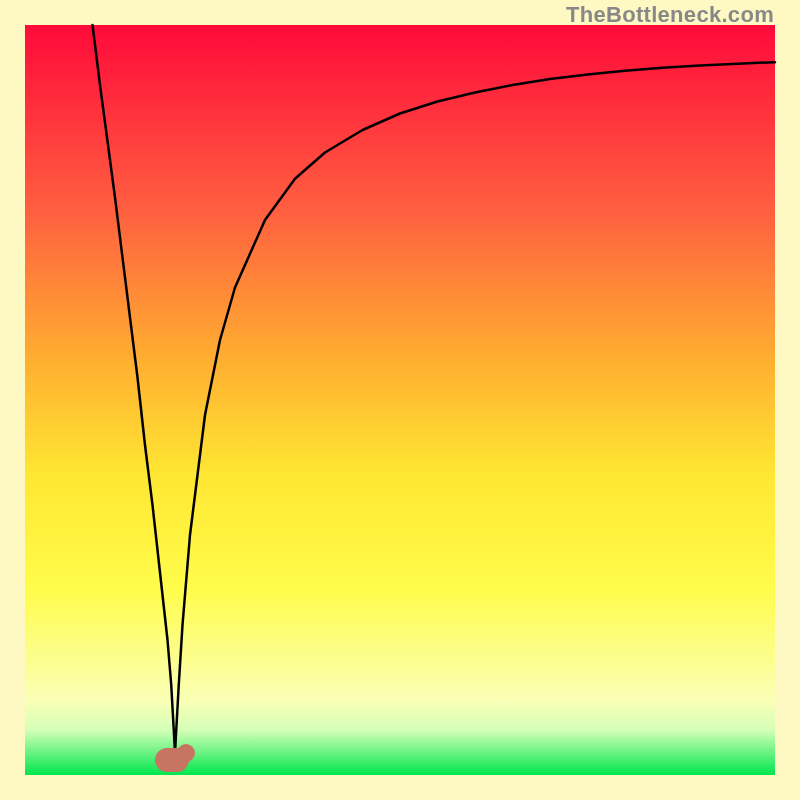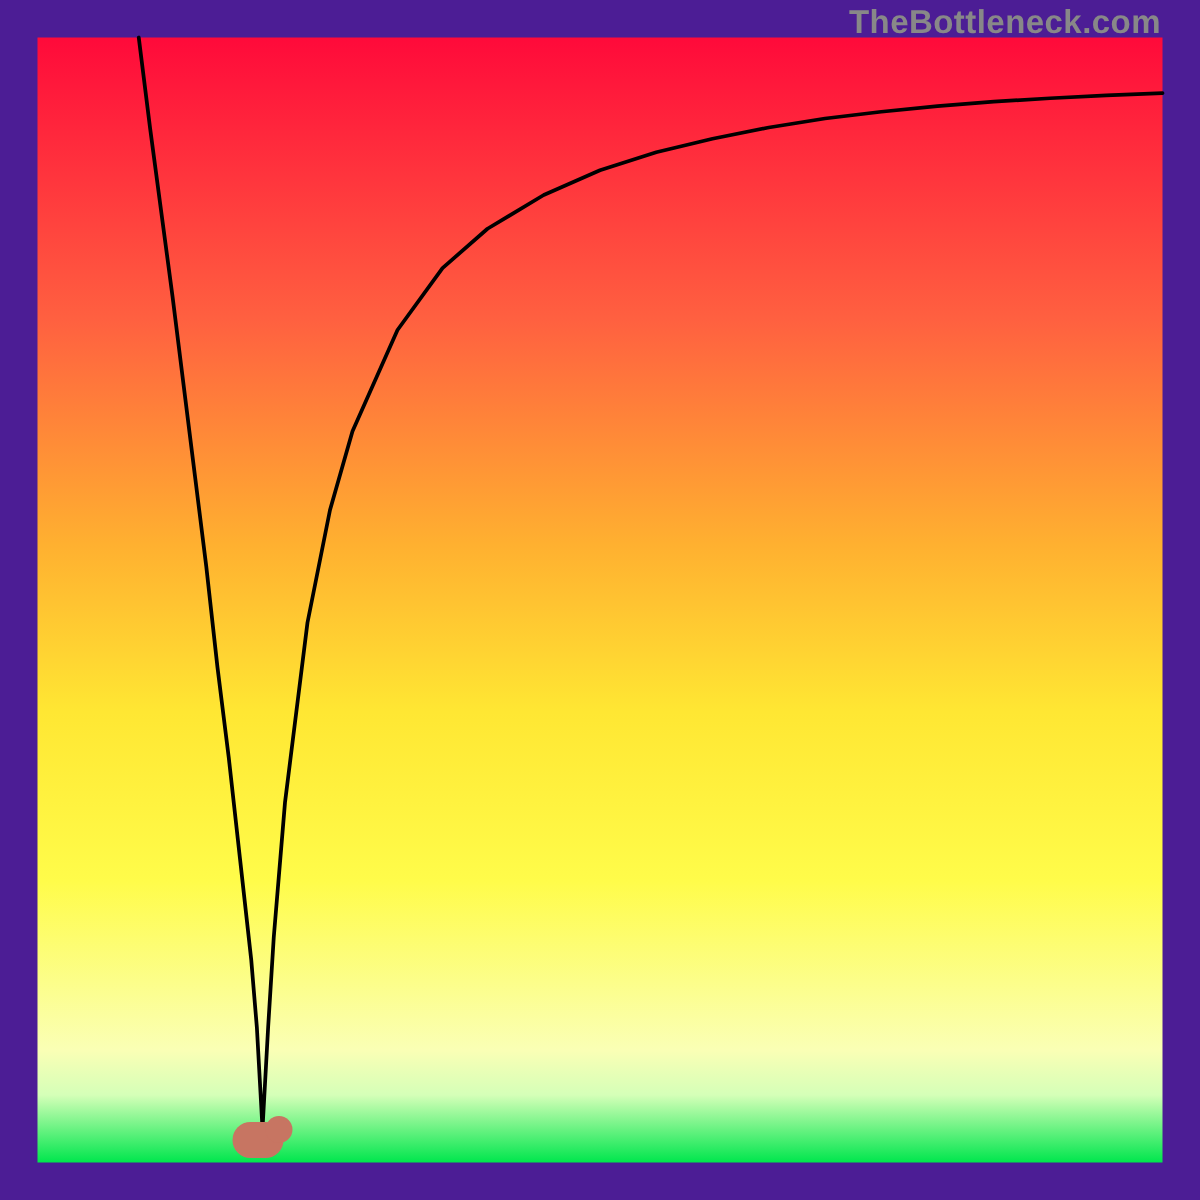--- a/index.html
+++ b/index.html
@@ -9,21 +9,21 @@
     height: 800px;
     background: #000;
     overflow: hidden;
   }
   .frame {
     position: absolute;
     top: 0;
     left: 0;
     width: 800px;
     height: 800px;
-    background: #4c1d95;
+    background: #fef9c3;
   }
   .plot-bg {
     position: absolute;
     top: 25px;
     left: 25px;
     width: 750px;
     height: 750px;
     background: linear-gradient(to bottom,
       #ff0a3a 0%,
       #ff6040 25%,

